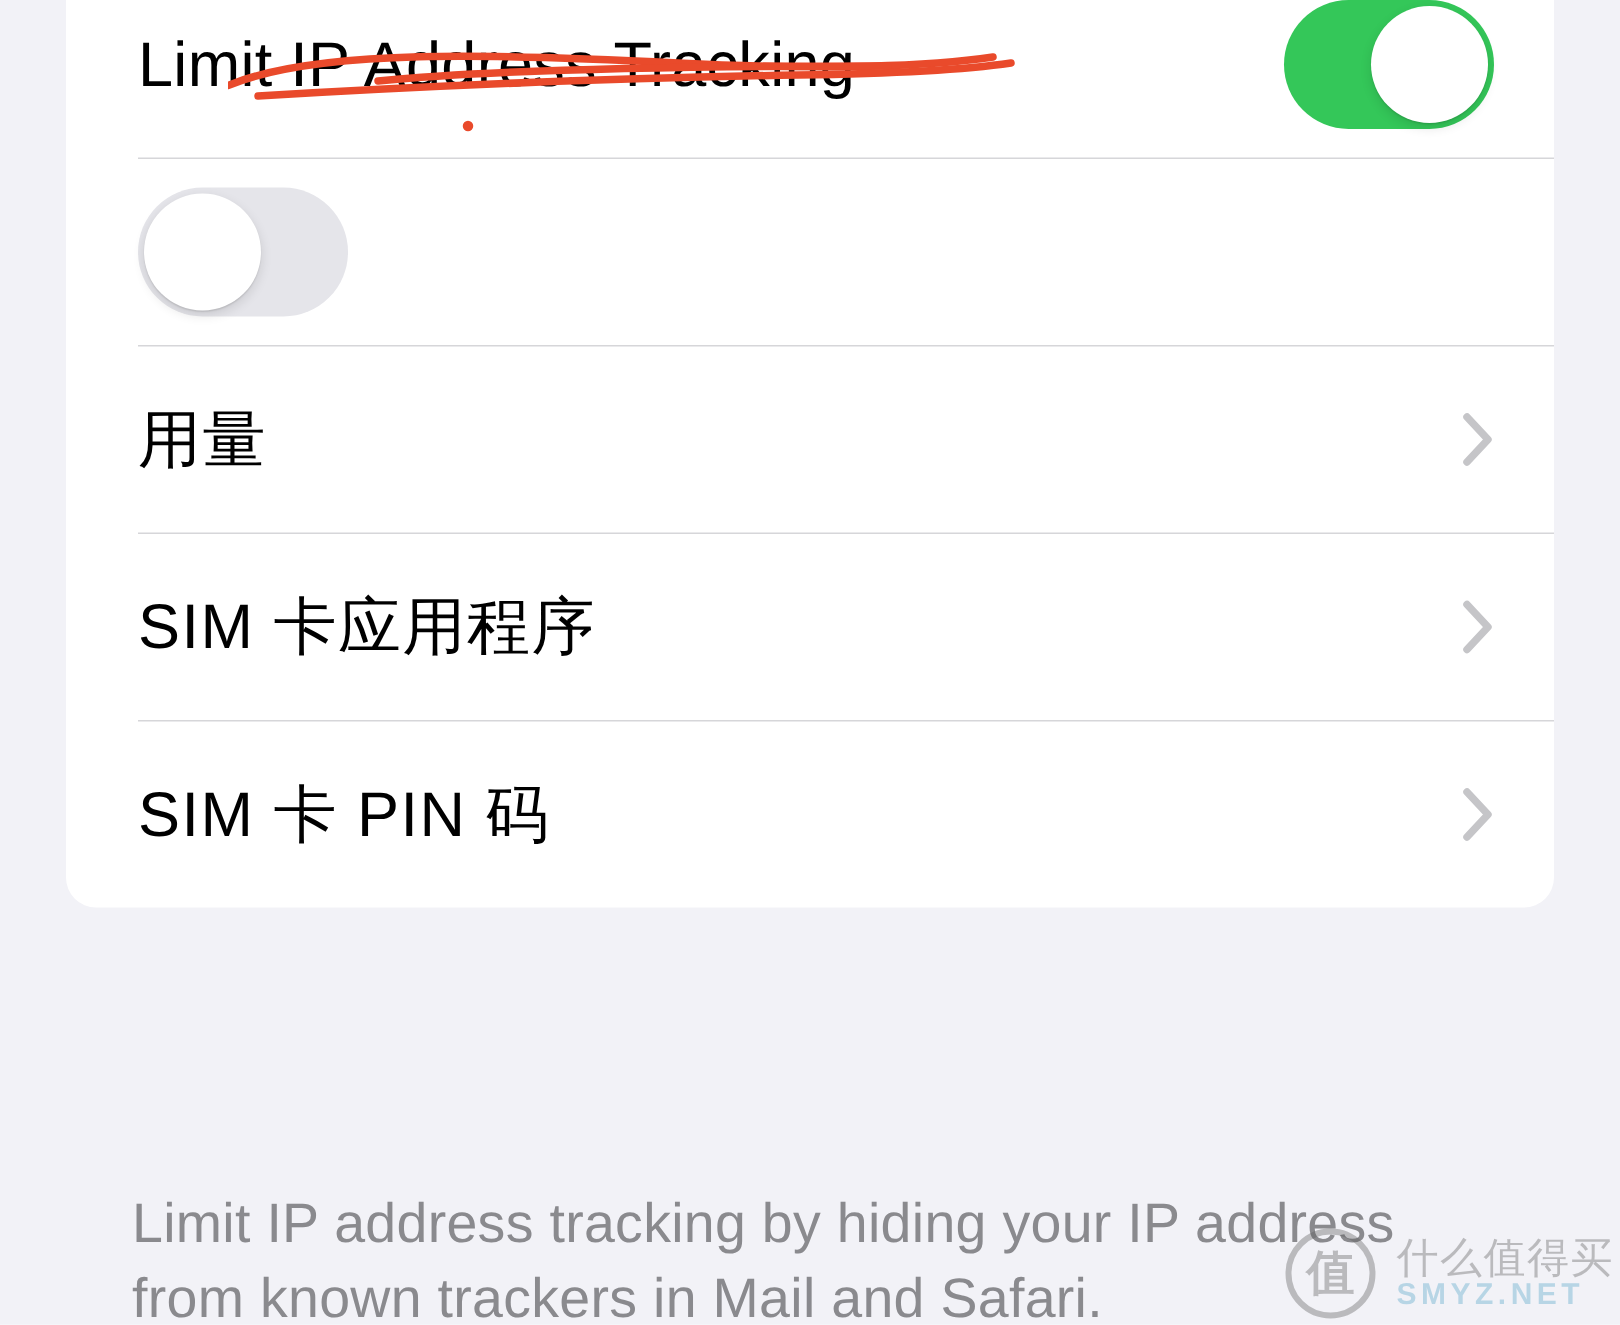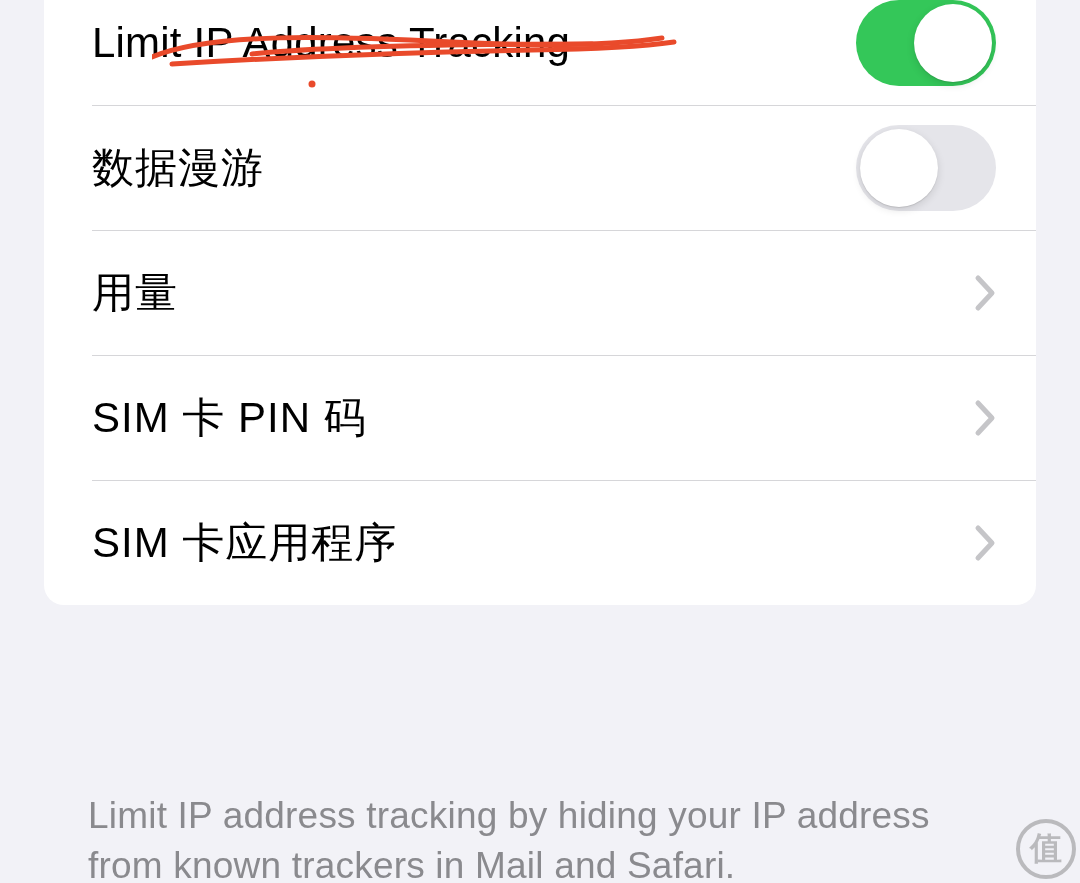--- a/index.html
+++ b/index.html
@@ -127,47 +127,46 @@
   <div class="card">
 
     <div class="row">
       <div class="row-label">Limit IP Address Tracking</div>
       <div class="toggle on">
         <div class="knob"></div>
       </div>
     </div>
 
     <div class="row cjk">
-      <div class="row-label">数据漫游</div>
       <div class="toggle">
         <div class="knob"></div>
       </div>
     </div>
 
     <div class="row cjk">
       <div class="row-label">用量</div>
       <div class="chevron">
         <svg viewBox="0 0 22 38">
             <path d="M4 4 L18 19 L4 34"></path>
           </svg>
       </div>
     </div>
 
 
     <div class="row cjk">
-      <div class="row-label">SIM 卡 PIN 码</div>
+      <div class="row-label">SIM 卡应用程序</div>
       <div class="chevron">
         <svg viewBox="0 0 22 38">
             <path d="M4 4 L18 19 L4 34"></path>
           </svg>
       </div>
     </div>
 
     <div class="row cjk">
-      <div class="row-label">SIM 卡应用程序</div>
+      <div class="row-label">SIM 卡 PIN 码</div>
       <div class="chevron">
         <svg viewBox="0 0 22 38">
             <path d="M4 4 L18 19 L4 34"></path>
           </svg>
       </div>
     </div>
 
   </div>
 
   <div class="footer-text">Limit IP address tracking by hiding your IP address from known trackers in Mail and Safari.</div>
@@ -176,15 +175,19 @@
     <svg viewBox="0 0 530 80">
       <path d="M0 35 C 60 10, 180 14, 300 20 C 400 25, 470 22, 510 16"></path>
       <path d="M20 42 C 120 36, 260 30, 380 28 C 450 27, 495 24, 522 20"></path>
       <path d="M100 32 C 180 24, 320 22, 440 22"></path>
       <circle class="dot" cx="160" cy="62" r="3.5"></circle>
     </svg>
   </div>
 
   <div class="wm">
     <div class="wm-badge">值</div>
+    <div class="wm-txt">
+      <span class="cn">什么值得买</span>
+      <span class="en">SMYZ.NET</span>
+    </div>
   </div>
 
 </div>
 
 </body></html>

